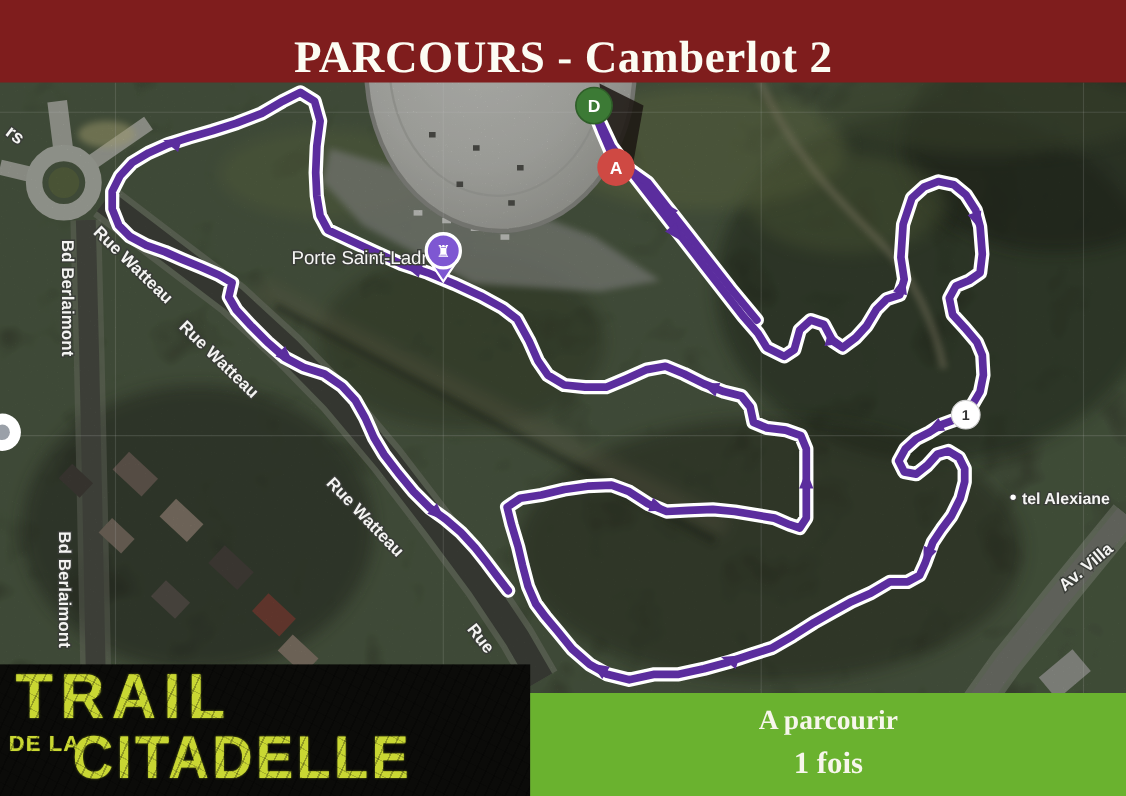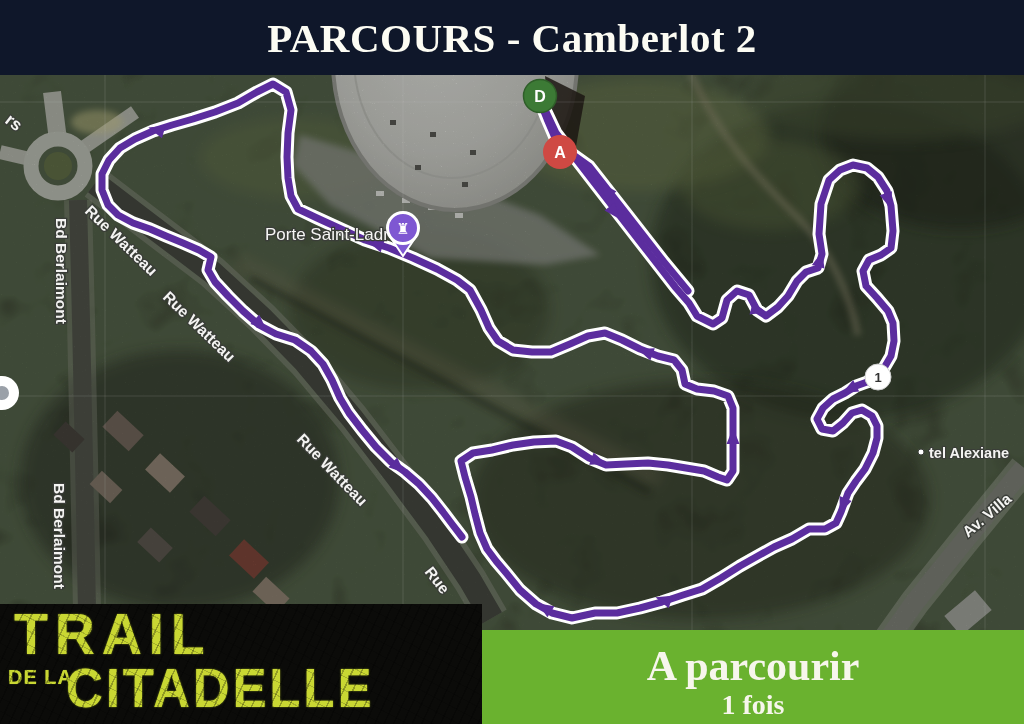--- a/index.html
+++ b/index.html
@@ -9,21 +9,21 @@
   #header{position:absolute;left:0;top:0;width:1024px;height:75px;background:#6ab22f;z-index:5;display:flex;align-items:center;justify-content:center;}
   #header h1{margin:0;font-family:"Liberation Serif",serif;font-weight:bold;font-size:41px;color:#fcfcf3;letter-spacing:.5px;}
   
   #logo{position:absolute;left:0;top:604px;width:482px;height:120px;background:#0b0b09;z-index:6;overflow:hidden;}
   #logo .l1{position:absolute;left:14px;top:-4px;font-size:58px;font-weight:bold;color:#c9d733;letter-spacing:7px;transform:scaleX(.96);transform-origin:left top;text-shadow:0 0 2px #7f8c1d;}
   #logo .l2{position:absolute;left:8px;top:62px;font-size:20px;font-weight:bold;color:#c9d733;letter-spacing:1px;text-shadow:0 0 1px #7f8c1d;}
   #logo .l3{position:absolute;left:66px;top:52px;font-size:55px;font-weight:bold;color:#c9d733;letter-spacing:3px;transform:scaleX(.93);transform-origin:left top;text-shadow:0 0 2px #7f8c1d;}
   #logo::after{content:"";position:absolute;inset:0;background:repeating-linear-gradient(115deg,transparent 0 7px,rgba(0,0,0,.28) 7px 8.5px),repeating-linear-gradient(28deg,transparent 0 11px,rgba(0,0,0,.18) 11px 12px);pointer-events:none;}
   
   #panel{position:absolute;left:482px;top:630px;width:542px;height:94px;background:#6ab22f;z-index:6;text-align:center;font-family:"Liberation Serif",serif;color:#f7f6ec;}
-  #panel .p1{margin-top:16px;font-size:42px;font-weight:bold;line-height:40px;}
+  #panel .p1{margin-top:6px;font-size:25px;font-weight:bold;line-height:40px;}
   #panel .p2{font-size:28px;font-weight:bold;line-height:38px;}
 </style>
 </head>
 <body>
 
 <div id="stage">
 
   <svg id="mapsvg" width="1024" height="724" viewBox="0 0 1024 724">
     <defs>
       <filter id="grain">
@@ -185,21 +185,21 @@
         <circle cx="540" cy="96" r="16.5" fill="#3c7a35" stroke="#2f5e29" stroke-width="1.5"></circle>
         <text x="540" y="102" font-size="16" font-weight="bold" fill="#ffffff">D</text>
       </g>
       <g>
         <circle cx="878" cy="377" r="13" fill="#ffffff" stroke="#d0d0d0" stroke-width="1"></circle>
         <text x="878" y="382" font-size="13" font-weight="bold" fill="#333333">1</text>
       </g>
     </g>
   </svg>
 
-  <div id="header" style="background: #0f172a;">
+  <div id="header" style="background: #7f1d1d; align-items: flex-end;">
     <h1 style="color: rgb(252, 252, 243);">PARCOURS - Camberlot 2</h1>
   </div>
 
   <div id="logo">
     <div class="l1">TRAIL</div>
     <div class="l2">DE LA</div>
     <div class="l3">CITADELLE</div>
   </div>
 
   <div id="panel" style="background: rgb(106, 178, 47);">

